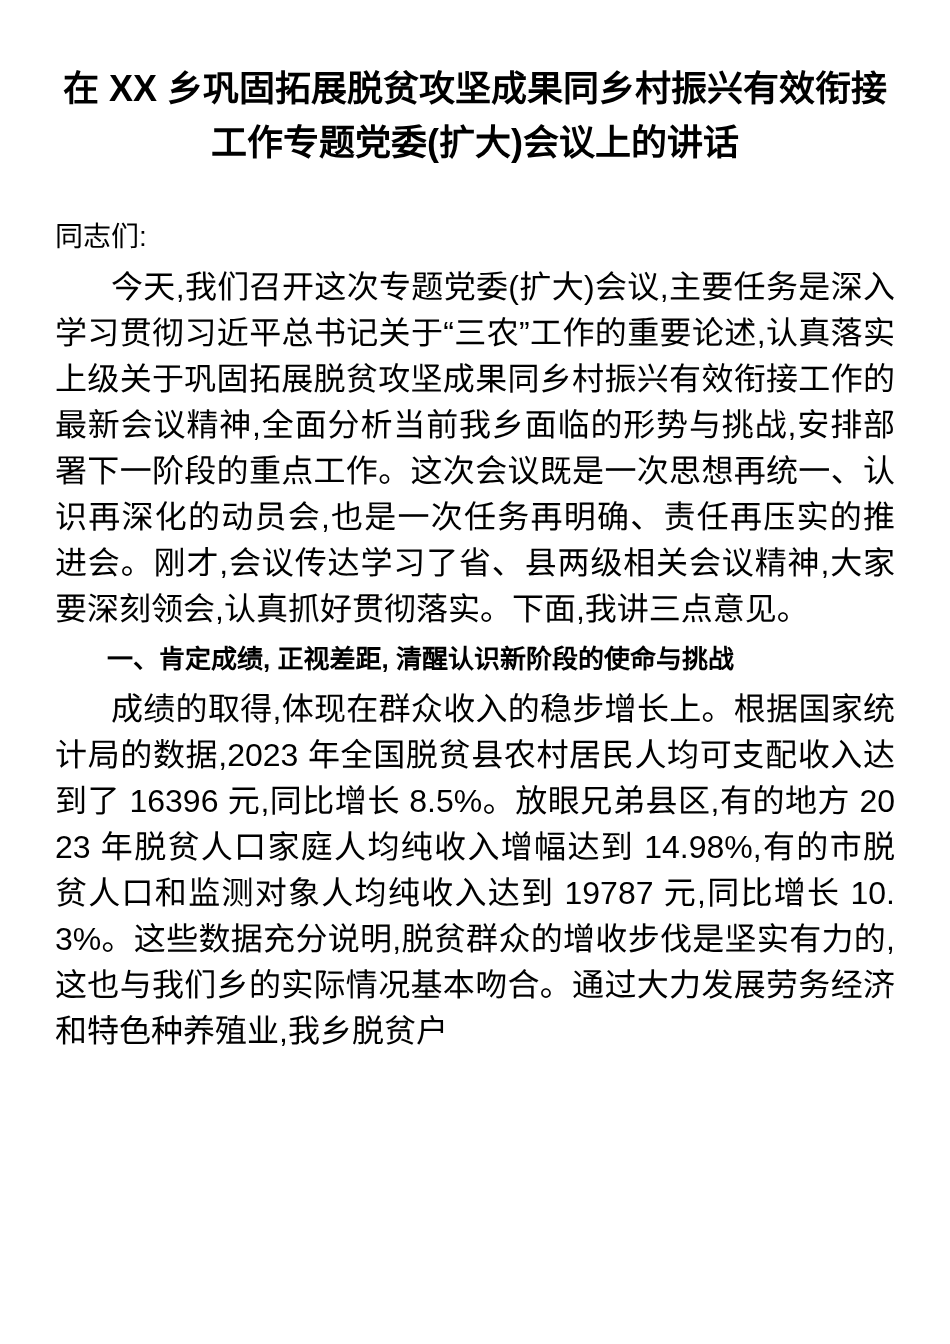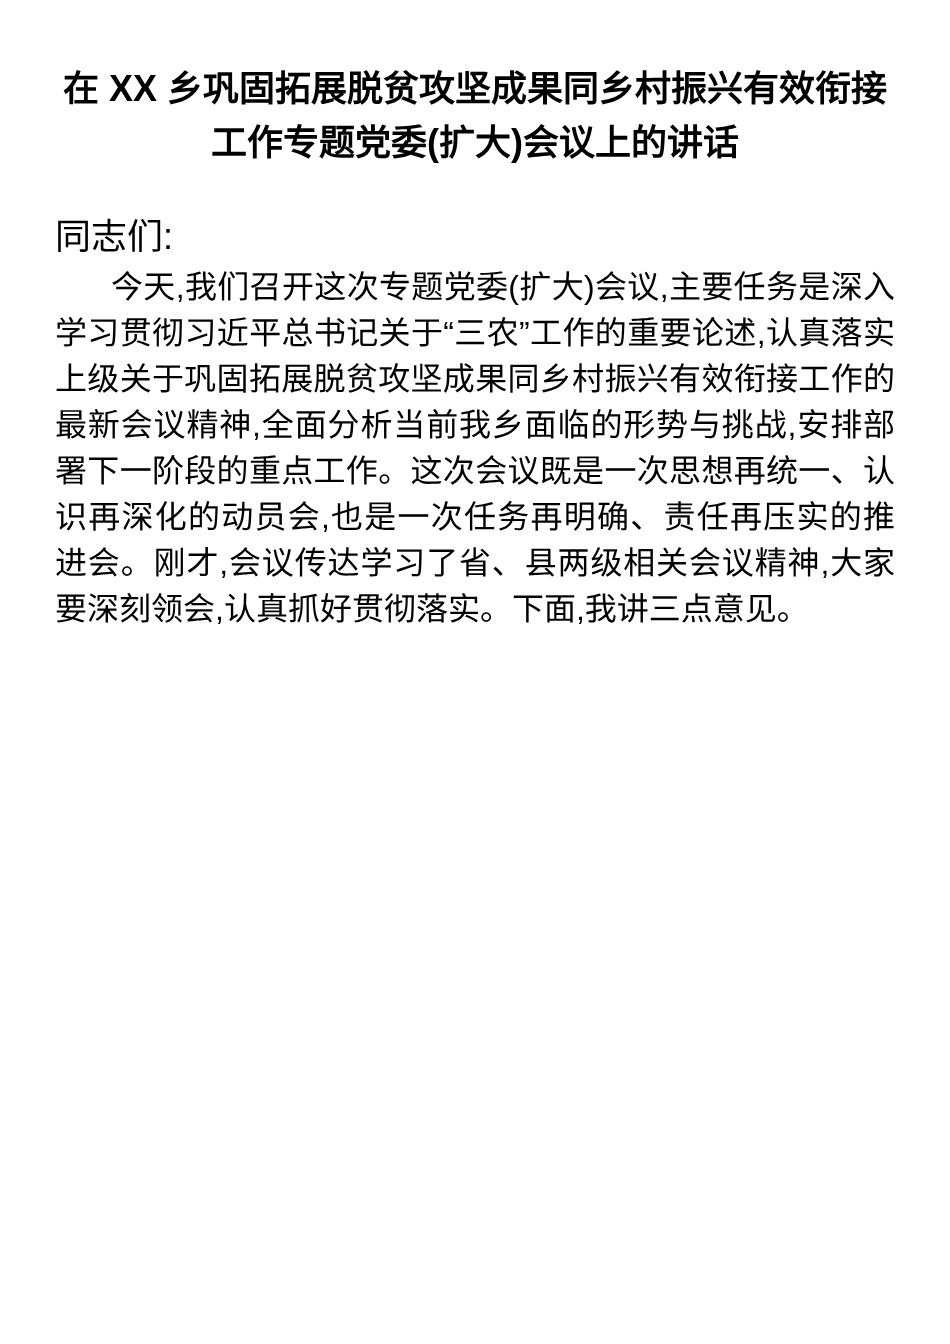--- a/index.html
+++ b/index.html
@@ -32,21 +32,21 @@
     font-size: 36px;
     line-height: 54px;
     font-weight: bold;
     text-align: center;
     letter-spacing: 0px;
     word-break: break-all;
   }
   .salutation {
     margin: 0;
     padding-top: 44px;
-    font-size: 36px;
+    font-size: 28px;
     line-height: 46px;
     text-align: justify;
     text-justify: inter-ideograph;
     word-break: break-all;
   }
   .body-para {
     margin: 0;
     padding-top: 4px;
     font-size: 32px;
     line-height: 46px;
@@ -71,17 +71,19 @@
 
 <div class="page">
   <div class="content">
 
     <h1 class="doc-title">在 XX 乡巩固拓展脱贫攻坚成果同乡村振兴有效衔接工作专题党委(扩大)会议上的讲话</h1>
 
     <p class="salutation">同志们:</p>
 
     <p class="body-para">今天,我们召开这次专题党委(扩大)会议,主要任务是深入学习贯彻习近平总书记关于“三农”工作的重要论述,认真落实上级关于巩固拓展脱贫攻坚成果同乡村振兴有效衔接工作的最新会议精神,全面分析当前我乡面临的形势与挑战,安排部署下一阶段的重点工作。这次会议既是一次思想再统一、认识再深化的动员会,也是一次任务再明确、责任再压实的推进会。刚才,会议传达学习了省、县两级相关会议精神,大家要深刻领会,认真抓好贯彻落实。下面,我讲三点意见。</p>
 
+    <p class="section-heading">一、肯定成绩, 正视差距, 清醒认识新阶段的使命与挑战</p>
 
 
+    <p class="body-para">成绩的取得,体现在群众收入的稳步增长上。根据国家统计局的数据,2023 年全国脱贫县农村居民人均可支配收入达到了 16396 元,同比增长 8.5%。放眼兄弟县区,有的地方 2023 年脱贫人口家庭人均纯收入增幅达到 14.98%,有的市脱贫人口和监测对象人均纯收入达到 19787 元,同比增长 10.3%。这些数据充分说明,脱贫群众的增收步伐是坚实有力的,这也与我们乡的实际情况基本吻合。通过大力发展劳务经济和特色种养殖业,我乡脱贫户</p>
 
   </div>
 </div>
 
 </body></html>

